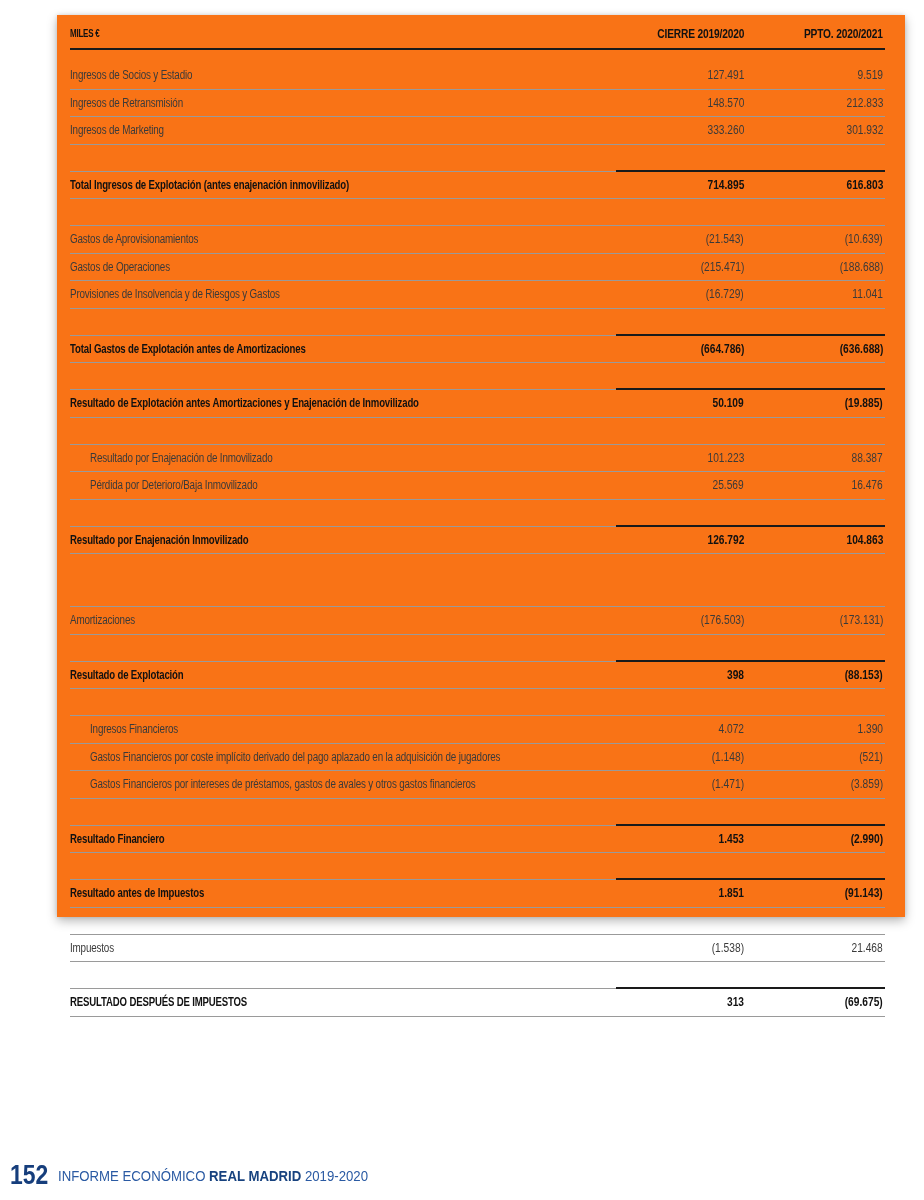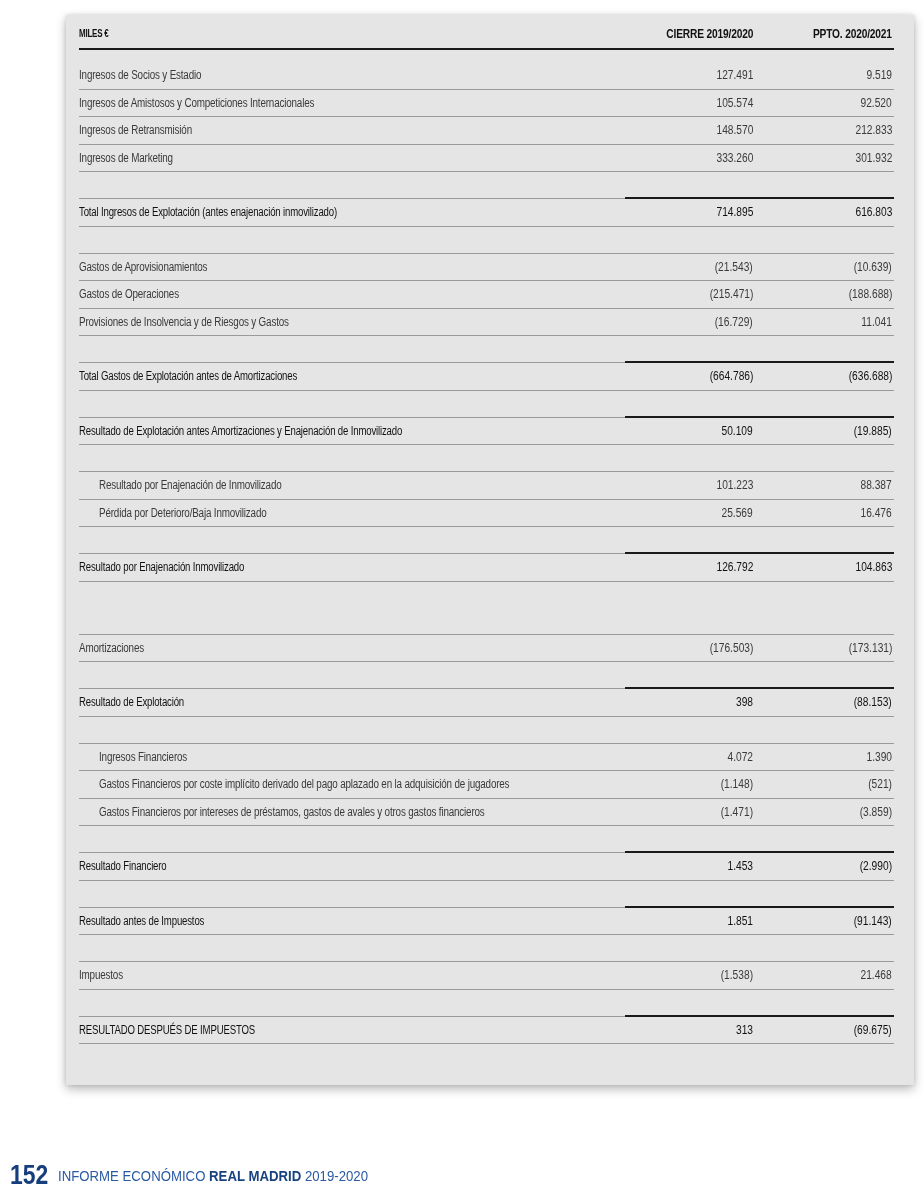--- a/index.html
+++ b/index.html
@@ -1,22 +1,22 @@
 <!DOCTYPE html>
 <html><head>
 <meta charset="utf-8">
 <style>
   html, body { margin: 0; padding: 0; }
   body {
     width: 924px; height: 1200px; background: #ffffff; position: relative;
     font-family: "Liberation Sans", sans-serif; overflow: hidden;
   }
   .card {
-    position: absolute; left: 66px; top: 15px; width: 848px; height: 1070px;
-    background: #e5e5e5;
+    position: absolute; left: 57px; top: 15px; width: 848px; height: 902px;
+    background: #f97316;
     box-shadow: 0 4px 10px rgba(0,0,0,0.28), 0 0 4px rgba(0,0,0,0.12);
   }
   .table { position: absolute; left: 13px; top: 0; width: 815px; }
   .hdr {
     position: relative; height: 33px; border-bottom: 2px solid #1a1a1a;
     font-family: "Liberation Sans", sans-serif; font-weight: bold;
     font-size: 11px; color: #111; transform-origin: left;
   }
   .hdr .c0 { position: absolute; left: 0; top: 13px; font-size: 10px; letter-spacing: -0.3px; transform: scaleX(0.8); transform-origin: left; }
   .hdr .c1 { position: absolute; right: 141px; top: 12px; font-size: 12px; transform: scaleX(0.85); transform-origin: right; letter-spacing: -0.2px; }
@@ -24,21 +24,21 @@
 
   .row {
     position: relative; height: 26.5px; border-bottom: 1.5px solid #9a9a9a;
     font-size: 12px; color: #3a3a3a;
   }
   .row .lbl { position: absolute; left: 0; top: 6px; white-space: nowrap; transform: scaleX(0.82); transform-origin: left; letter-spacing: -0.2px; }
   .row.indent .lbl { left: 20px; }
   .row .v1 { position: absolute; right: 141px; top: 6px; transform: scaleX(0.85); transform-origin: right; }
   .row .v2 { position: absolute; right: 2px; top: 6px; transform: scaleX(0.85); transform-origin: right; }
 
-  .row.total { color: #111; font-weight: normal; border-top: 1.5px solid #9a9a9a; }
+  .row.total { color: #111; font-weight: bold; border-top: 1.5px solid #9a9a9a; }
   .row.total::before {
     content: ""; position: absolute; top: -2px; left: 546px; width: 269px; height: 2px; background: #1a1a1a;
   }
   .row.total .lbl { transform: scaleX(0.8); }
   .gap { height: 26px; }
   .topline { border-top: 1.5px solid #9a9a9a; }
 
   .footer { position: absolute; left: 10px; top: 1160px; white-space: nowrap; color: #1c4b8f; }
   .footer .pg { font-size: 27px; font-weight: bold; display: inline-block; transform: scaleX(0.85); transform-origin: left; color: #163e7c; vertical-align: middle; }
   .footer .ttl { font-size: 15px; display: inline-block; transform: scaleX(0.88); transform-origin: left; vertical-align: middle; margin-left: -2px; color: #2a5aa3; }
@@ -57,25 +57,20 @@
     </div>
 
     <div style="height:12px"></div>
 
     <div class="row">
         <span class="lbl">Ingresos de Socios y Estadio</span>
         <span class="v1">127.491</span>
         <span class="v2">9.519</span>
       </div>
     <div class="row">
-        <span class="lbl">Ingresos de Amistosos y Competiciones Internacionales</span>
-        <span class="v1">105.574</span>
-        <span class="v2">92.520</span>
-      </div>
-    <div class="row">
         <span class="lbl">Ingresos de Retransmisión</span>
         <span class="v1">148.570</span>
         <span class="v2">212.833</span>
       </div>
     <div class="row">
         <span class="lbl">Ingresos de Marketing</span>
         <span class="v1">333.260</span>
         <span class="v2">301.932</span>
       </div>
 

